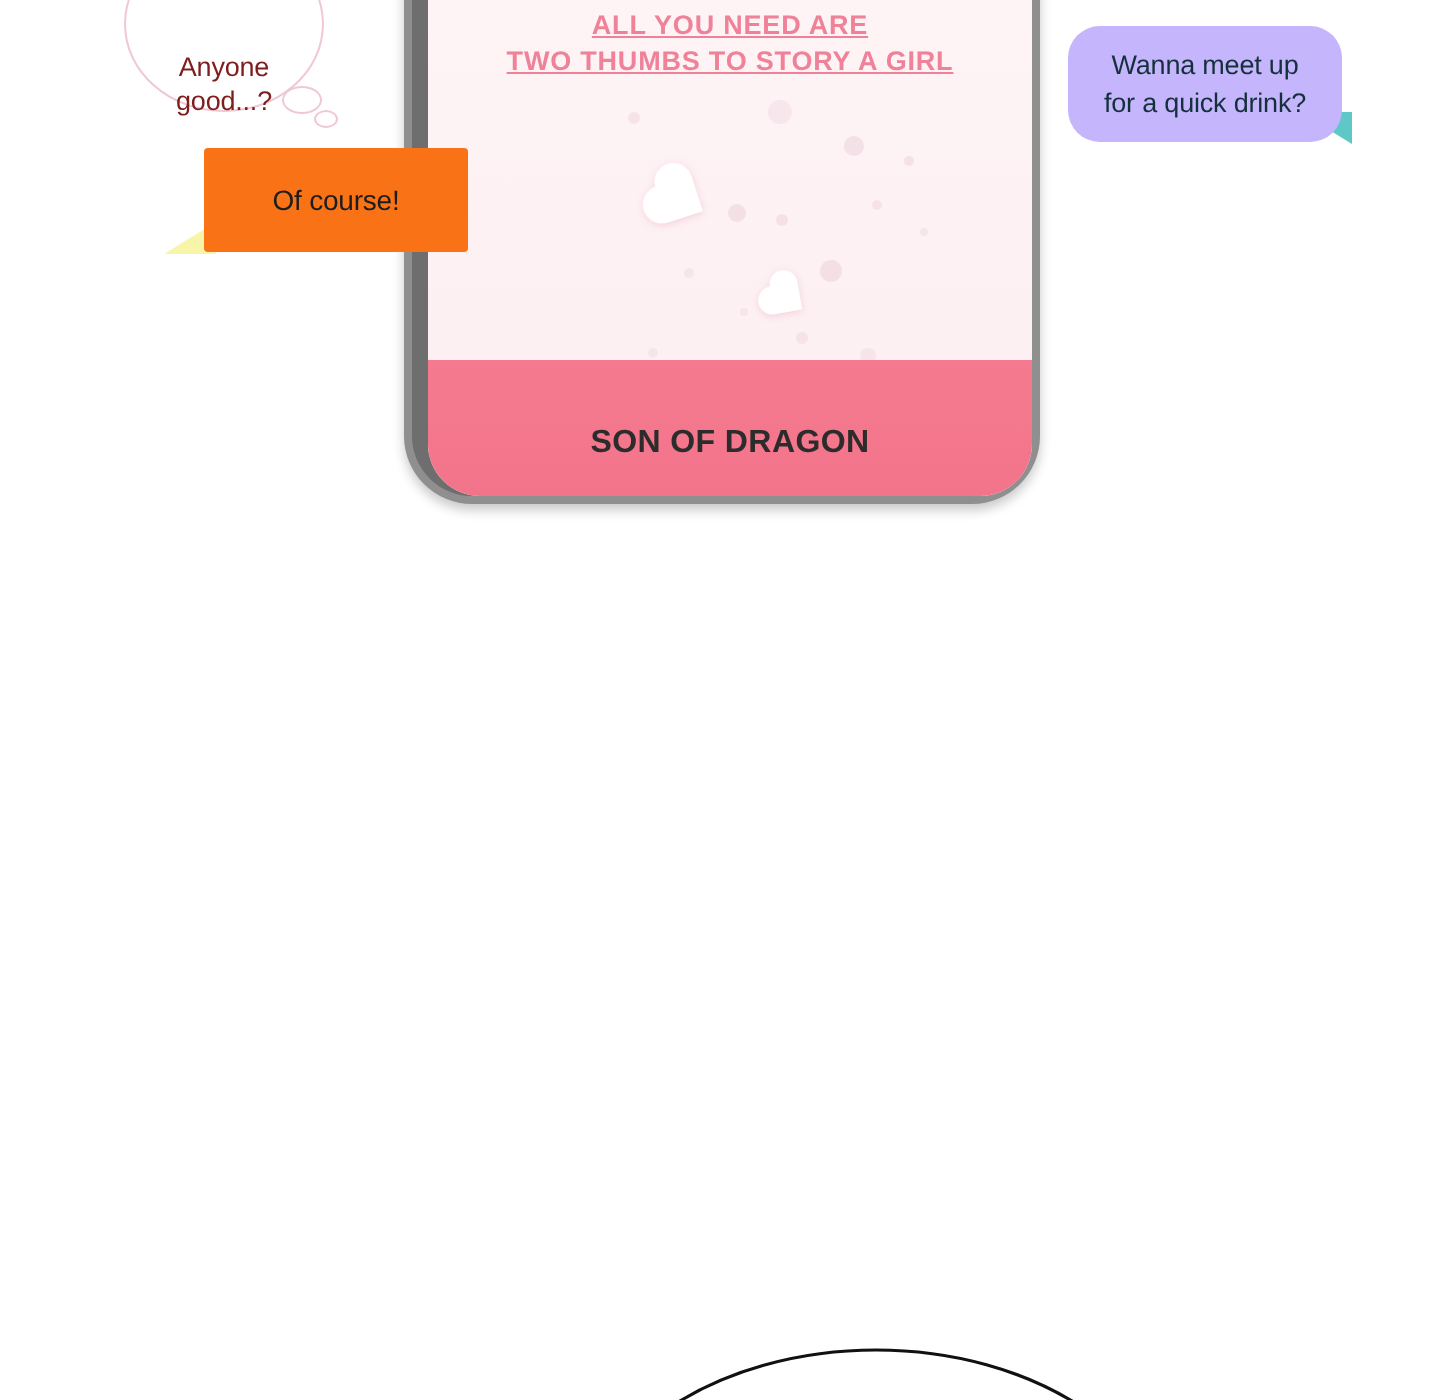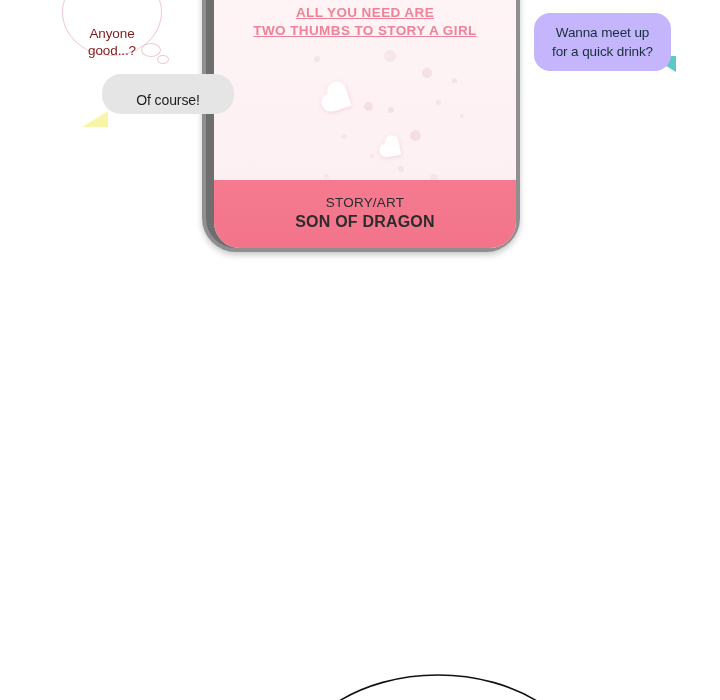--- a/index.html
+++ b/index.html
@@ -170,23 +170,23 @@
   }
   .thought-dot-1 { left: 141px; top: 43px; width: 20px; height: 14px; }
   .thought-dot-2 { left: 157px; top: 55px; width: 12px; height: 9px; }
 
   
   .bubble-yellow {
     position: absolute;
     left: 102px;
     top: 74px;
     width: 132px;
-    height: 40px;
-    background: #e5e5e5;
-    border-radius: 19px;
+    height: 52px;
+    background: #f97316;
+    border-radius: 2px;
   }
   .bubble-yellow-tail {
     position: absolute;
     left: 82px;
     top: 111px;
     width: 0; height: 0;
     border-style: solid;
     border-width: 0 0 16px 26px;
     border-color: transparent transparent #f9f5a8 transparent;
   }
@@ -272,21 +272,20 @@
           <div class="bokeh" style="left:184px;top:384px;width:6px;height:6px;opacity:.35;"></div>
           <div class="bokeh" style="left:216px;top:392px;width:8px;height:8px;opacity:.3;"></div>
           <div class="bokeh" style="left:110px;top:392px;width:5px;height:5px;opacity:.3;"></div>
 
           <div class="heart heart-a"></div>
           <div class="heart heart-b"></div>
         </div>
 
         <div class="screen-bottom"></div>
         <div class="credit">
-          <div class="credit-role">STORY/ART</div>
           <div class="credit-name">SON OF DRAGON</div>
         </div>
 
       </div>
     </div>
   </div>
 
   <div class="thought-bubble">
     <div class="thought-text">
       <span>Anyone</span><br>

